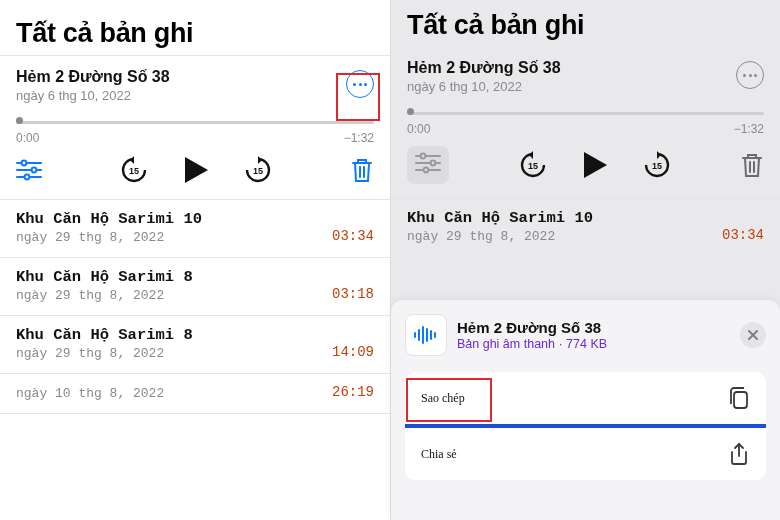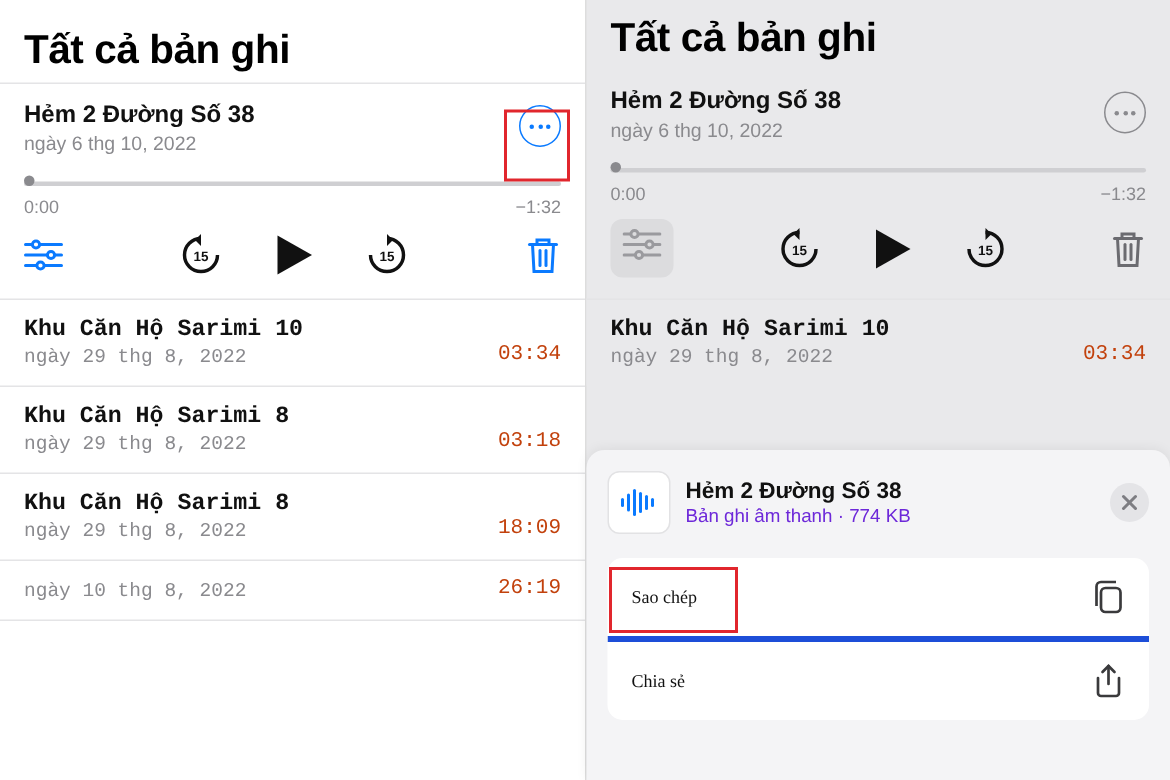--- a/index.html
+++ b/index.html
@@ -253,21 +253,21 @@
       <div class="rec-name">Khu Căn Hộ Sarimi 8</div>
       <div class="rec-date">ngày 29 thg 8, 2022</div>
     </div>
     <div class="dur">03:18</div>
   </div>
   <div class="list-item row-sep-b">
     <div>
       <div class="rec-name">Khu Căn Hộ Sarimi 8</div>
       <div class="rec-date">ngày 29 thg 8, 2022</div>
     </div>
-    <div class="dur">18:09</div>
+    <div class="dur">14:09</div>
   </div>
   <div class="list-item row-sep-b">
     <div>
       <div class="rec-date">ngày 10 thg 8, 2022</div>
     </div>
     <div class="dur">26:19</div>
   </div>
 
   <div class="redbox redbox-1"></div>
 </div>

